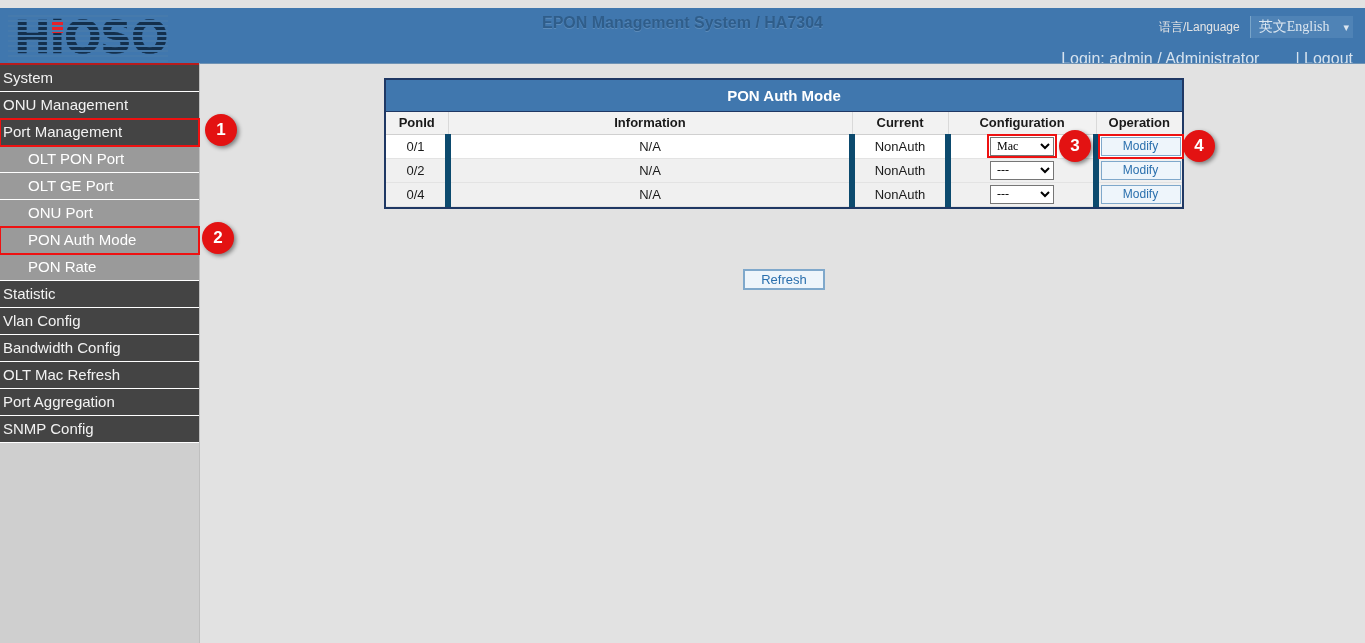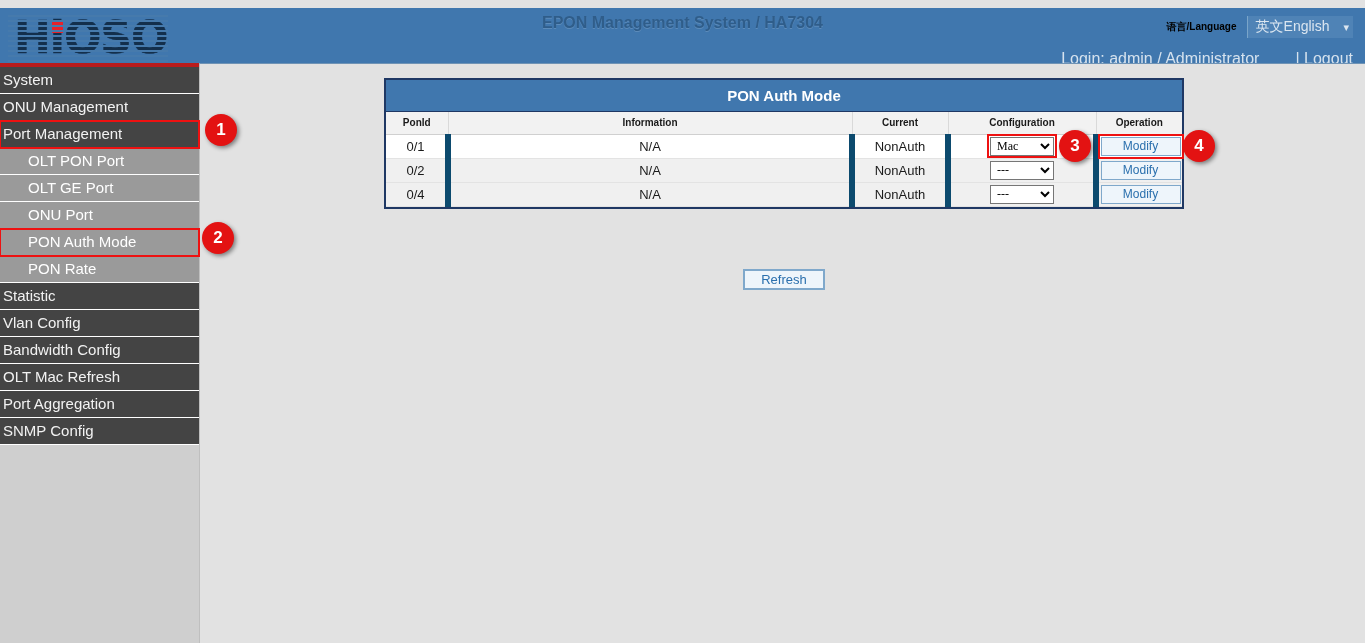--- a/index.html
+++ b/index.html
@@ -59,49 +59,49 @@
     font-weight: bold;
     color: #2f5d8a;
     text-shadow: 0 1px 0 rgba(255,255,255,0.15);
   }
   #lang-wrap {
     position: absolute;
     right: 12px; top: 8px;
     display: flex; align-items: center; gap: 10px;
   }
   #lang-label {
-    font-size: 10px; font-weight: bold; color: #000000;
+    font-size: 12px; font-weight: normal; color: #e5e5e5;
   }
   #lang-select {
     font-size: 14px;
     color: #dbe6f0;
     background: #4f83b6;
     border: none;
     border-left: 1px solid #7aa5c9;
     padding: 2px 4px 2px 8px;
     display: flex; align-items: center; gap: 14px;
     height: 22px;
-    font-family: Liberation Sans, sans-serif;
+    font-family: Liberation Serif, serif;
   }
   #lang-caret { font-size: 11px; }
   #login-bar {
     position: absolute;
     right: 12px; top: 42px;
     font-size: 16px;
     color: #d5e2ee;
     display: flex; gap: 36px; align-items: center;
   }
   #logout-link { cursor: pointer; }
 
   
   #sidebar {
     position: absolute; left: 0; top: 63px;
     width: 199px; height: 580px;
     background: #cfcfcf;
-    border-top: 4px solid #b91c1c;
+    border-top: 2px solid #b91c1c;
   }
   .menu-item {
     height: 27px;
     line-height: 26px;
     font-size: 15px;
     color: #f2f2f2;
     background: #444444;
     border-bottom: 1px solid #ffffff;
     padding-left: 3px;
     position: relative;
@@ -146,21 +146,21 @@
     border-bottom: 1px solid #1f3864;
   }
   table#pon-table {
     width: 100%;
     border-collapse: collapse;
     font-size: 13px;
   }
   table#pon-table th {
     background: #f2f2f2;
     font-weight: bold;
-    font-size: 10px;
+    font-size: 13px;
     color: #1a1a1a;
     height: 22px;
     border-right: 1px solid #d9d9d9;
     border-bottom: 1px solid #d0d0d0;
   }
   table#pon-table th:last-child { border-right: none; }
   table#pon-table td {
     height: 24px;
     text-align: center;
     color: #1a1a1a;

